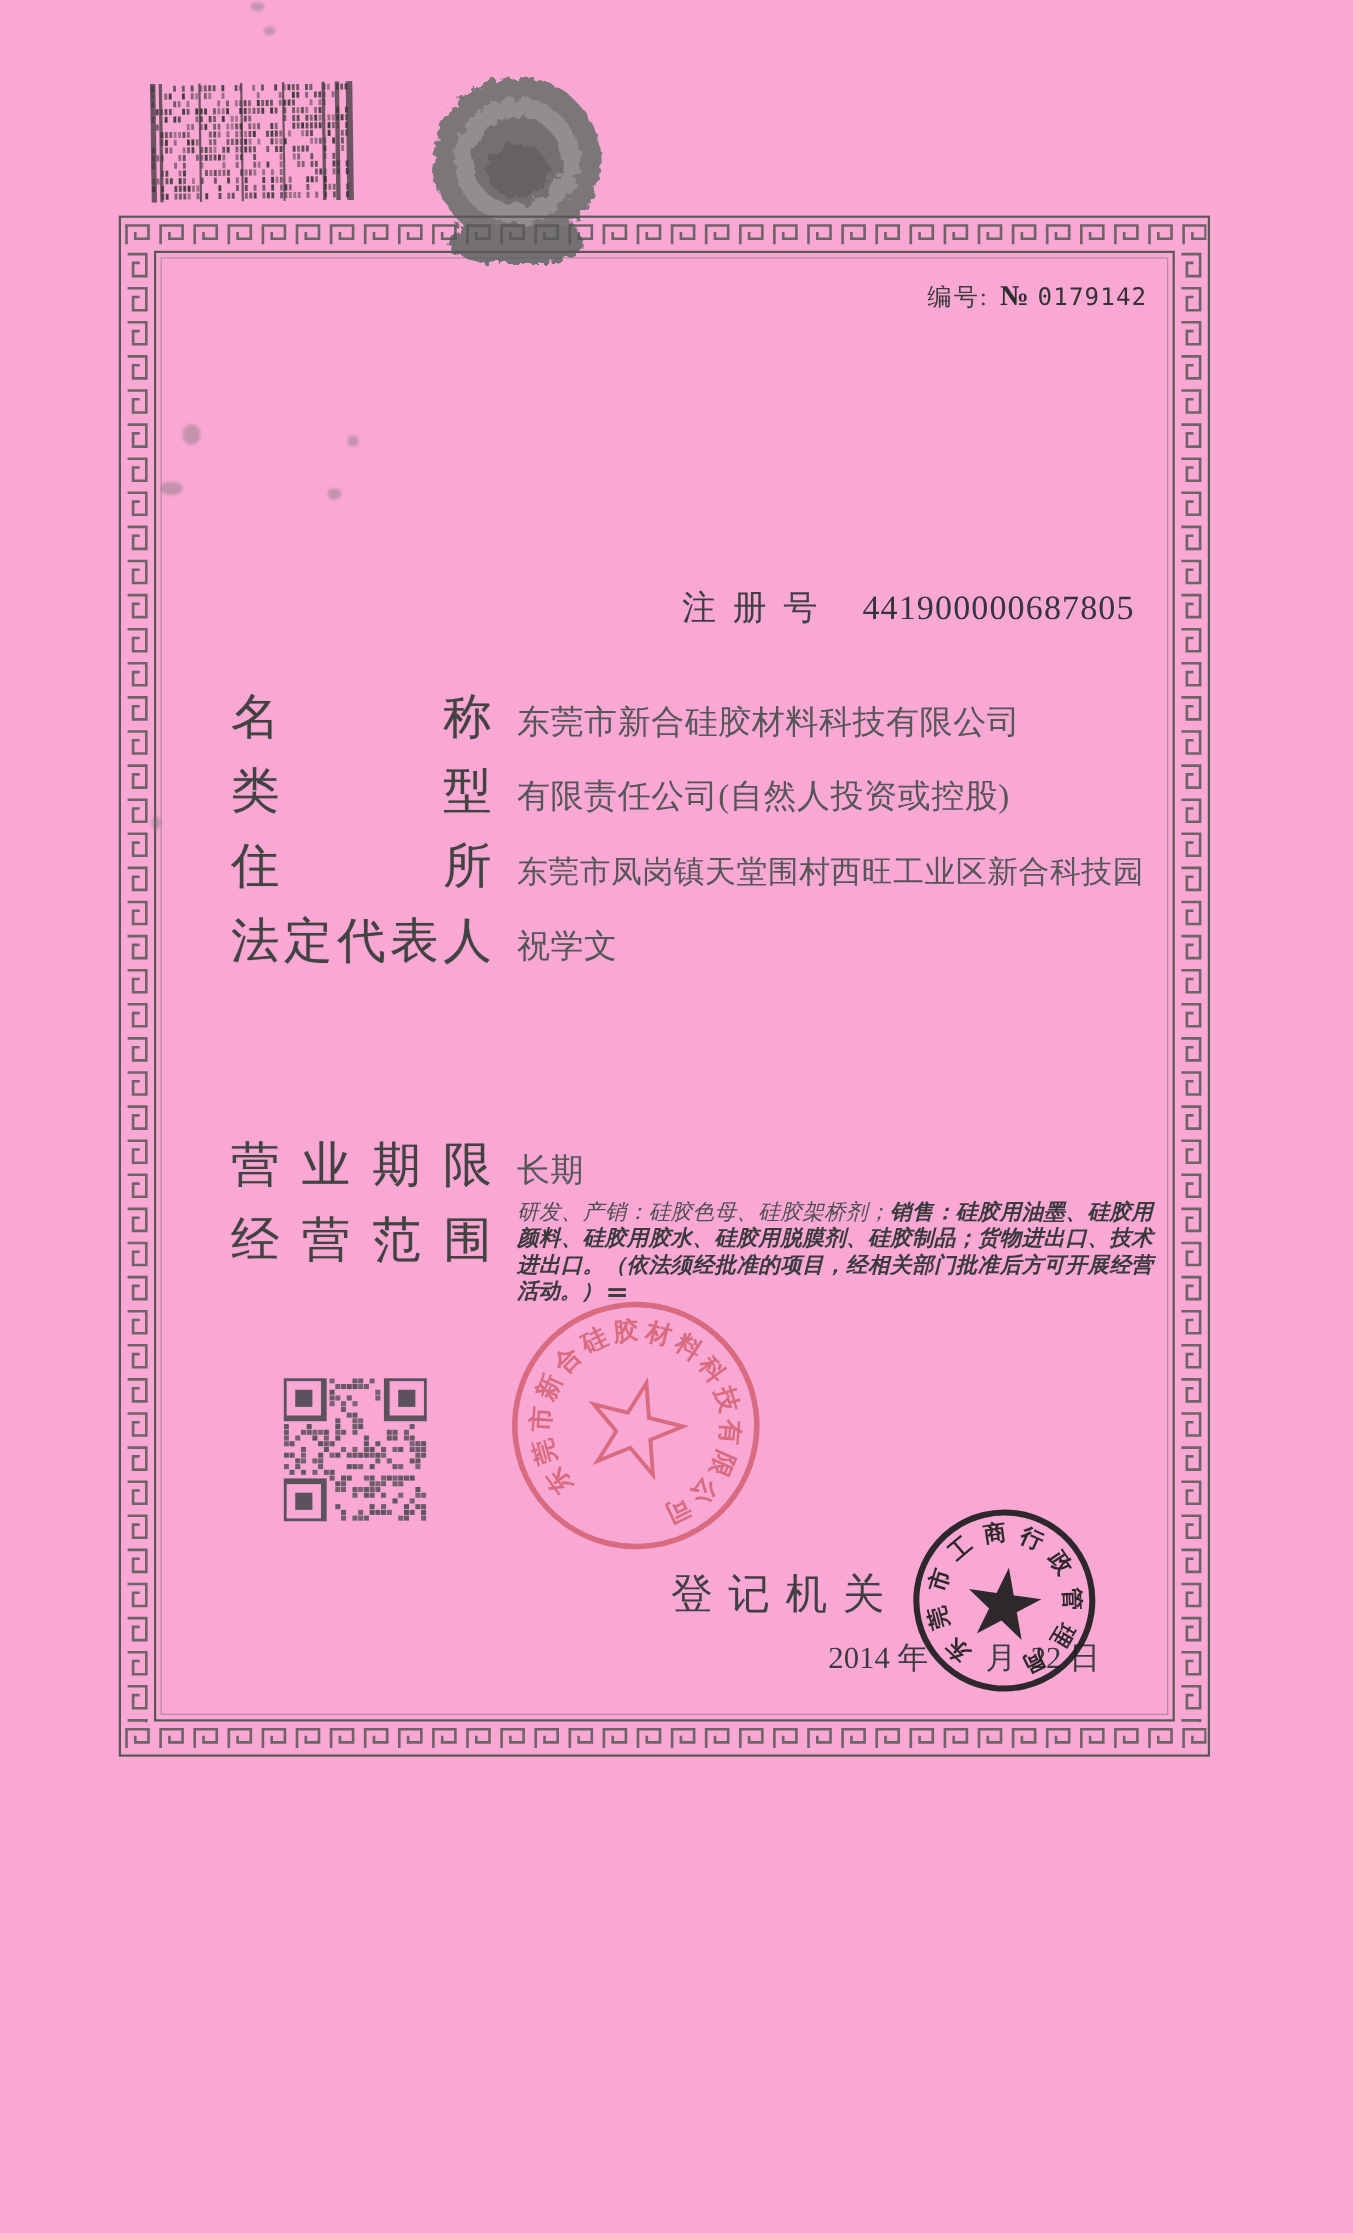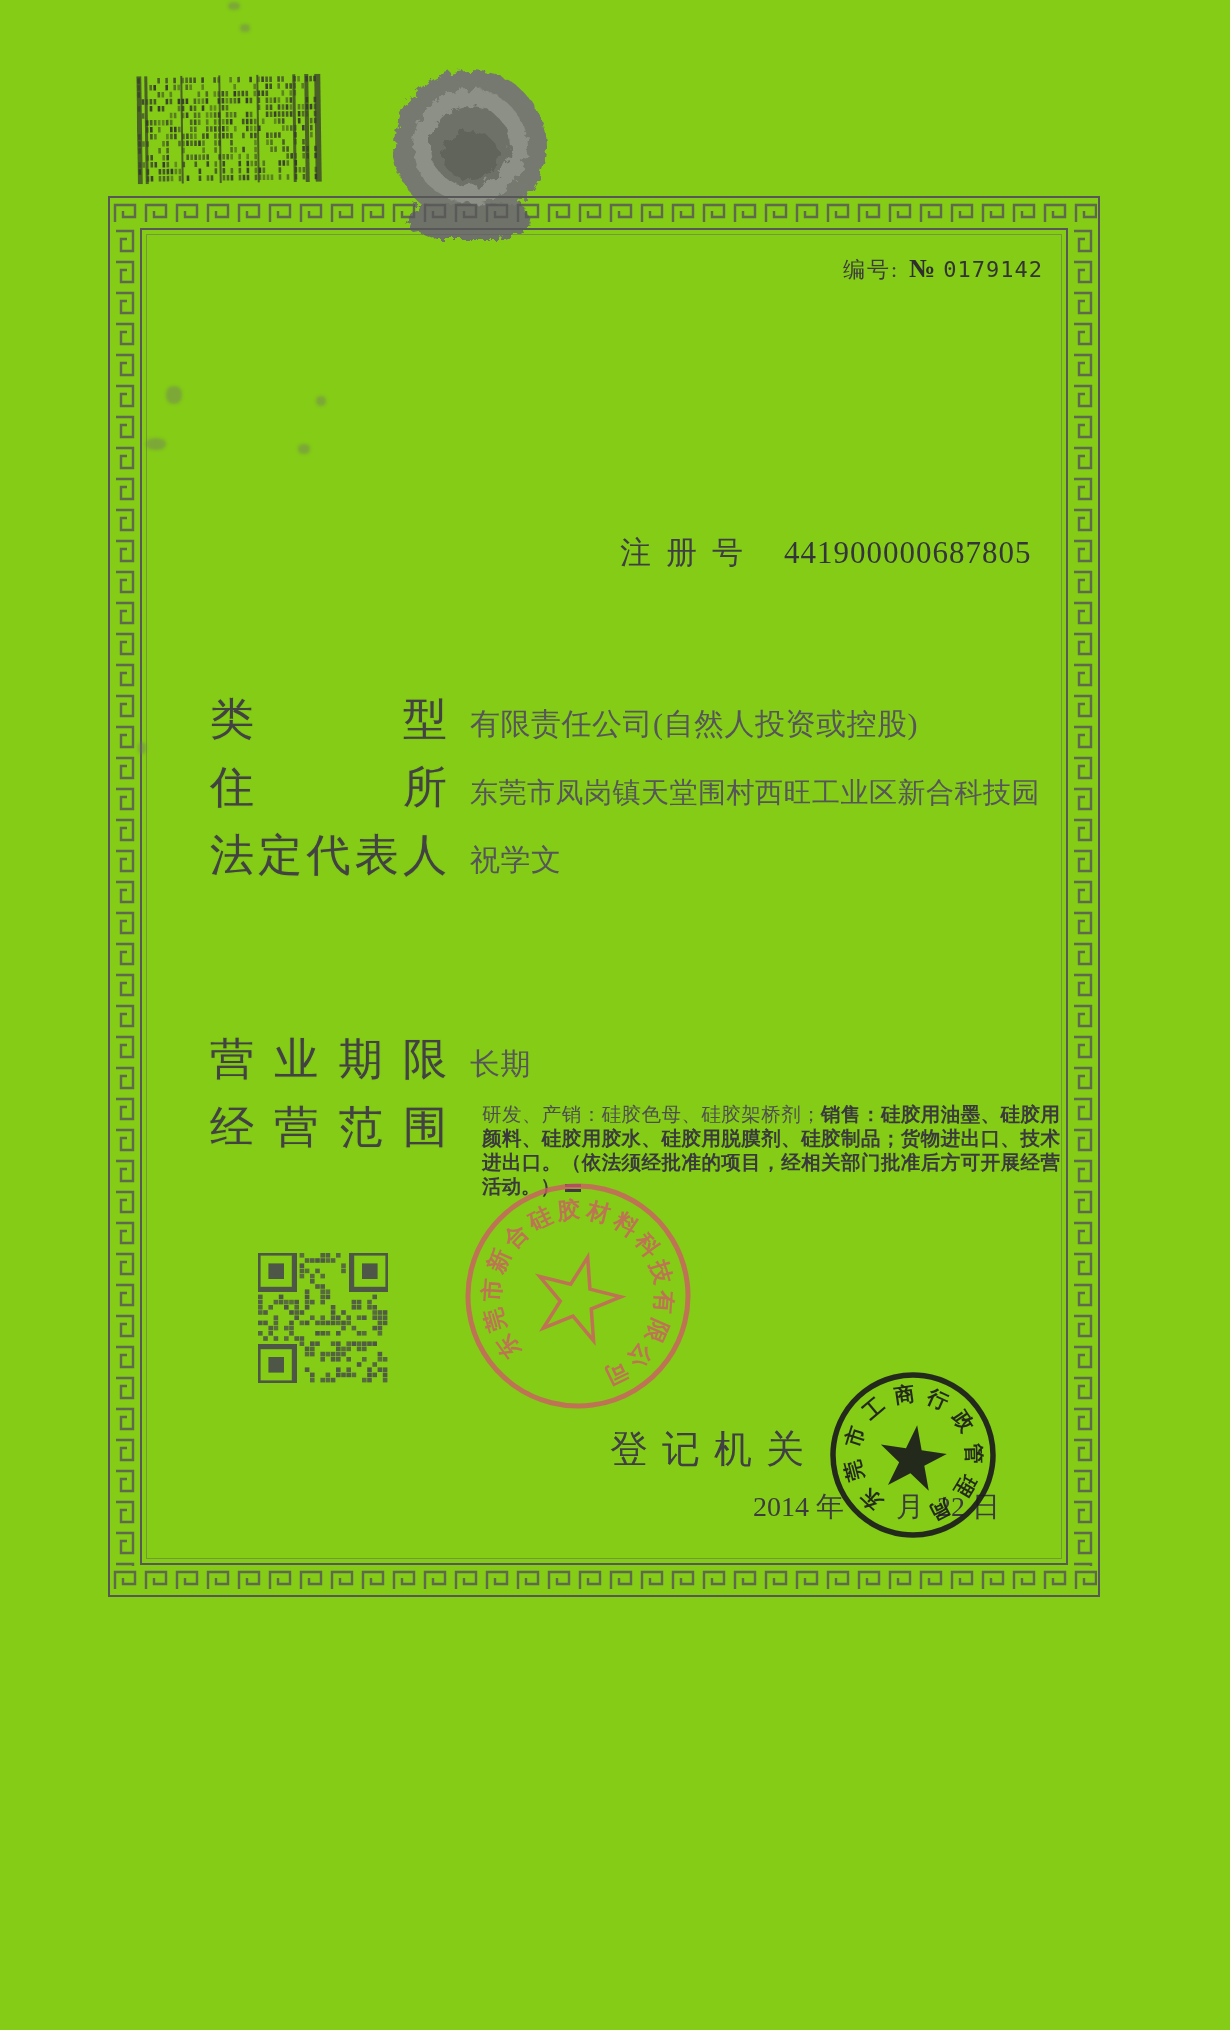--- a/index.html
+++ b/index.html
@@ -1,16 +1,16 @@
 <!DOCTYPE html>
 <html><head>
 <meta charset="utf-8">
 <style>
   html,body{margin:0;padding:0;background:#e8e8e6;}
-  .page{position:relative;width:1230px;height:2030px;background:#84cc16;overflow:hidden;
+  .page{position:relative;width:1230px;height:2030px;background:#f9a8d4;overflow:hidden;
         font-family:"Liberation Serif","DejaVu Serif",serif;color:#3d3d3d;}
   .abs{position:absolute;}
 
   
   .barcode{left:137px;top:75px;width:186px;height:108px;transform:rotate(-.8deg);opacity:.92;}
   .emblem{left:383px;top:58px;width:174px;height:184px;opacity:.95;}
 
   
   .frame{left:108px;top:196px;width:992px;height:1401px;border:2px solid #575757;box-sizing:border-box;}
   .band{position:absolute;overflow:hidden;}
@@ -36,22 +36,22 @@
   .regline .rl{font-size:31px;letter-spacing:15px;color:#3e3e44;}
   .regline .rv{font-size:31px;margin-left:26px;color:#34343c;letter-spacing:1px;}
 
   
   .row{position:absolute;left:210px;white-space:nowrap;}
   .flabel{display:inline-block;width:237px;font-size:44px;line-height:1;color:#424242;font-weight:500;
           text-align:justify;text-align-last:justify;vertical-align:baseline;text-shadow:0 0 1px rgba(70,70,70,.4);}
   .fvalue{display:inline-block;margin-left:23px;font-size:30px;color:#55555a;vertical-align:baseline;letter-spacing:.5px;}
 
   
-  .scope{left:470px;top:1091px;width:578px;margin:12px;font-size:19.5px;line-height:24px;
-         text-align:justify;color:#4e4e52;}
+  .scope{left:470px;top:1091px;width:578px;margin:0;font-size:19.5px;line-height:24px;
+         text-align:justify;color:#4e4e52;font-style:italic;}
   .scope .b{font-weight:700;color:#3a3a3e;}
   .inkblot{display:inline-block;width:16px;height:10px;margin-left:5px;vertical-align:middle;
            background:repeating-linear-gradient(180deg,#3c3c3c 0 3px,transparent 3px 5px);}
 
   
   .reglabel{left:610px;top:1424px;font-size:38px;letter-spacing:14px;color:#3f3f44;font-weight:500;white-space:nowrap;}
   .dyear{left:753px;top:1488px;font-size:28px;color:#3c3c40;}
   .dmonth{left:896px;top:1488px;font-size:28px;color:#3c3c40;}
   .dday{left:937px;top:1488px;font-size:28px;color:#3c3c40;}
 
@@ -624,20 +624,23 @@
 
   <div class="abs serial">
     <span class="lbl">编号:</span><span class="no">№</span><span class="num">0179142</span>
   </div>
 
 
   <div class="abs regline">
     <span class="rl">注册号</span><span class="rv">441900000687805</span>
   </div>
 
+  <div class="row" style="top:630px">
+    <span class="flabel">名称</span><span class="fvalue">东莞市新合硅胶材料科技有限公司</span>
+  </div>
   <div class="row" style="top:766px">
     <span class="flabel">住所</span><span class="fvalue" style="font-size:28px">东莞市凤岗镇天堂围村西旺工业区新合科技园</span>
   </div>
   <div class="row" style="top:698px">
     <span class="flabel">类型</span><span class="fvalue">有限责任公司(自然人投资或控股)</span>
   </div>
   <div class="row" style="top:834px">
     <span class="flabel">法定代表人</span><span class="fvalue">祝学文</span>
   </div>
   <div class="row" style="top:1038px">

